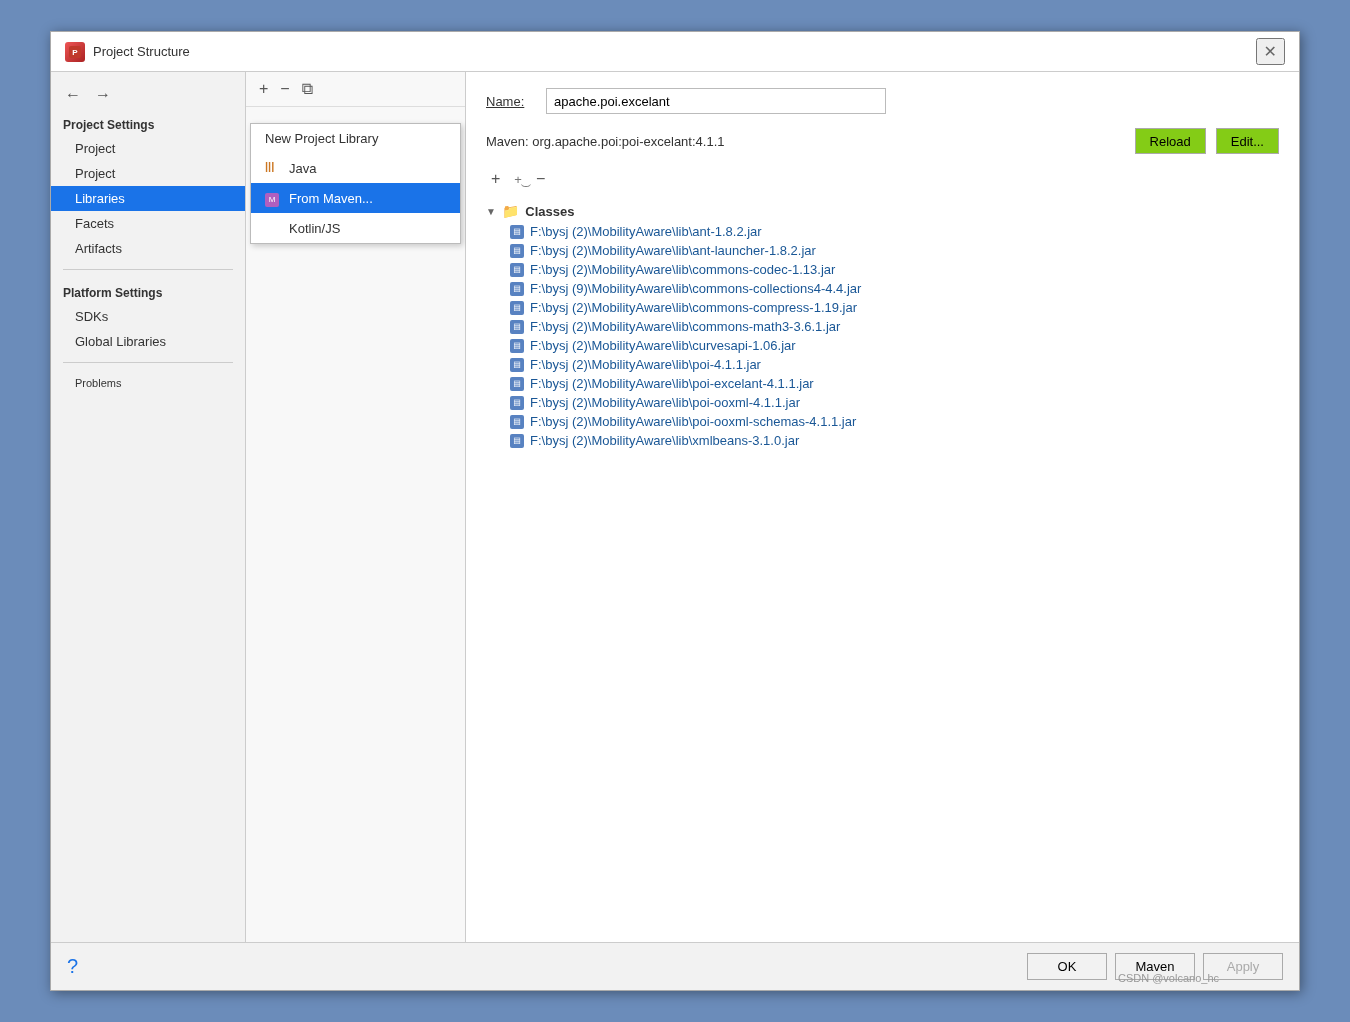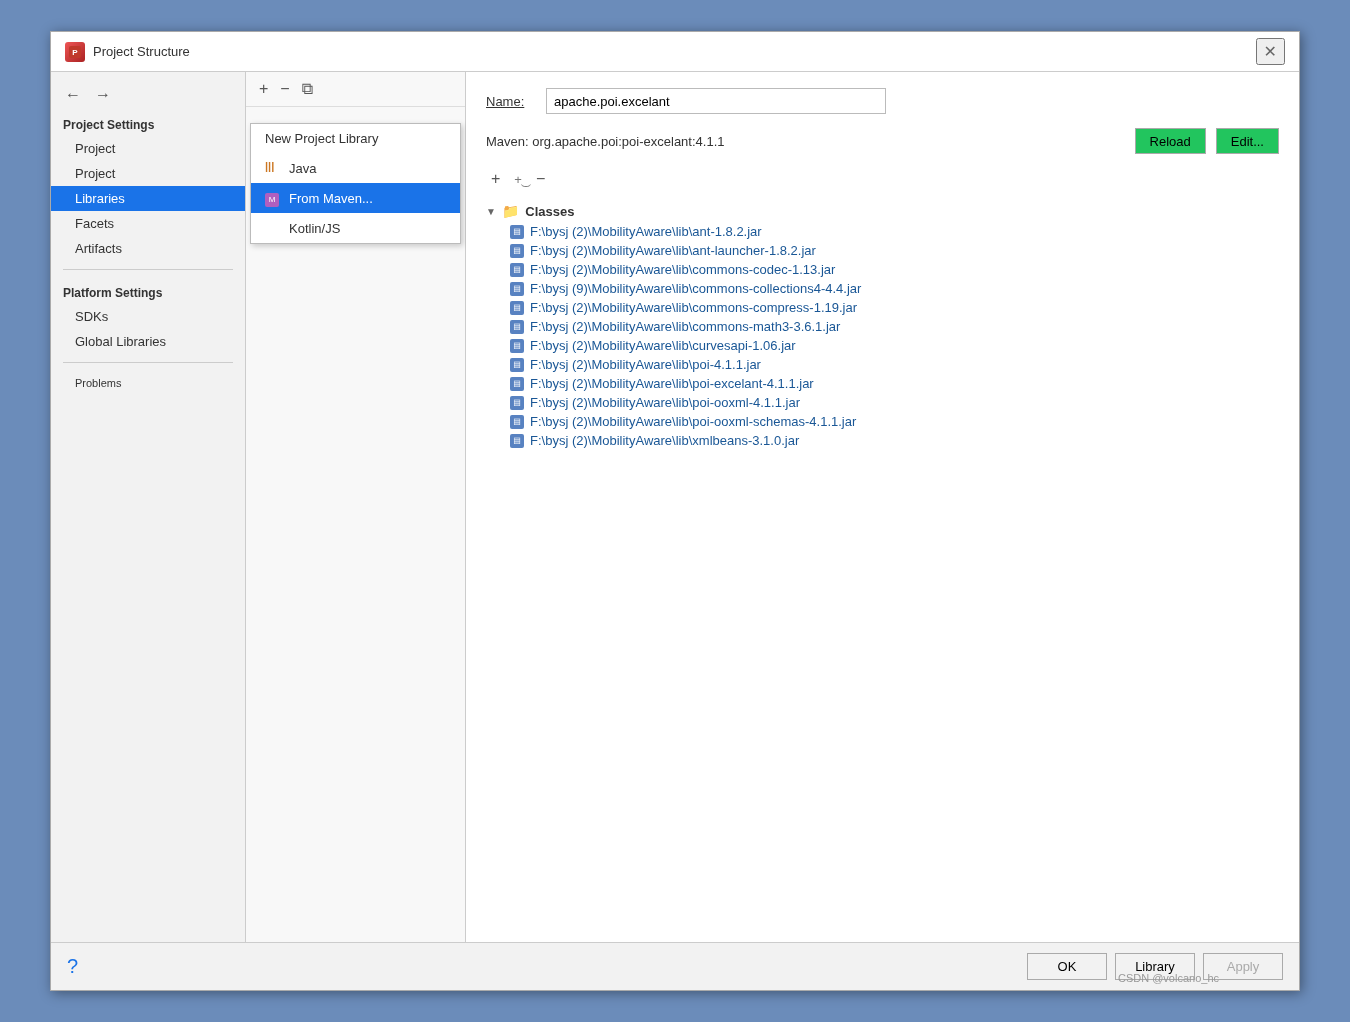--- a/index.html
+++ b/index.html
@@ -238,21 +238,21 @@
     }
 
     .maven-info {
       font-size: 13px;
       color: #333;
       flex: 1;
     }
 
     .reload-btn, .edit-btn {
       border: 1px solid #aaa;
-      background: #22c55e;
+      background: #84cc16;
       padding: 4px 14px;
       font-size: 13px;
       cursor: pointer;
       height: 26px;
     }
 
     .content-toolbar {
       display: flex;
       align-items: center;
       gap: 4px;
@@ -518,19 +518,19 @@
             </div>
           </div>
       </div>
 
     </div>
   </div>
 
   <div class="bottom-bar">
     <button class="help-btn">?</button>
     <button class="ok-btn">OK</button>
-    <button class="cancel-btn">Library</button>
+    <button class="cancel-btn">Maven</button>
     <button class="apply-btn">Apply</button>
   </div>
 
   <div style="position:absolute;bottom:6px;right:80px;font-size:11px;color:#999;">CSDN @volcano_hc</div>
 
 </div>
 
 </body></html>

